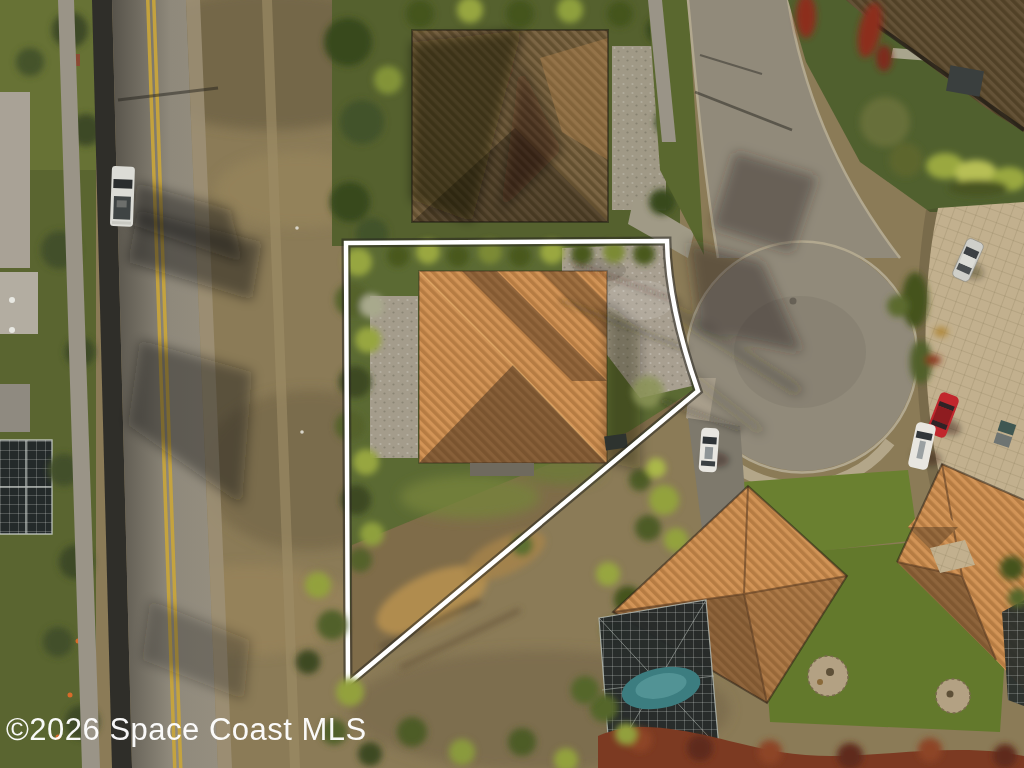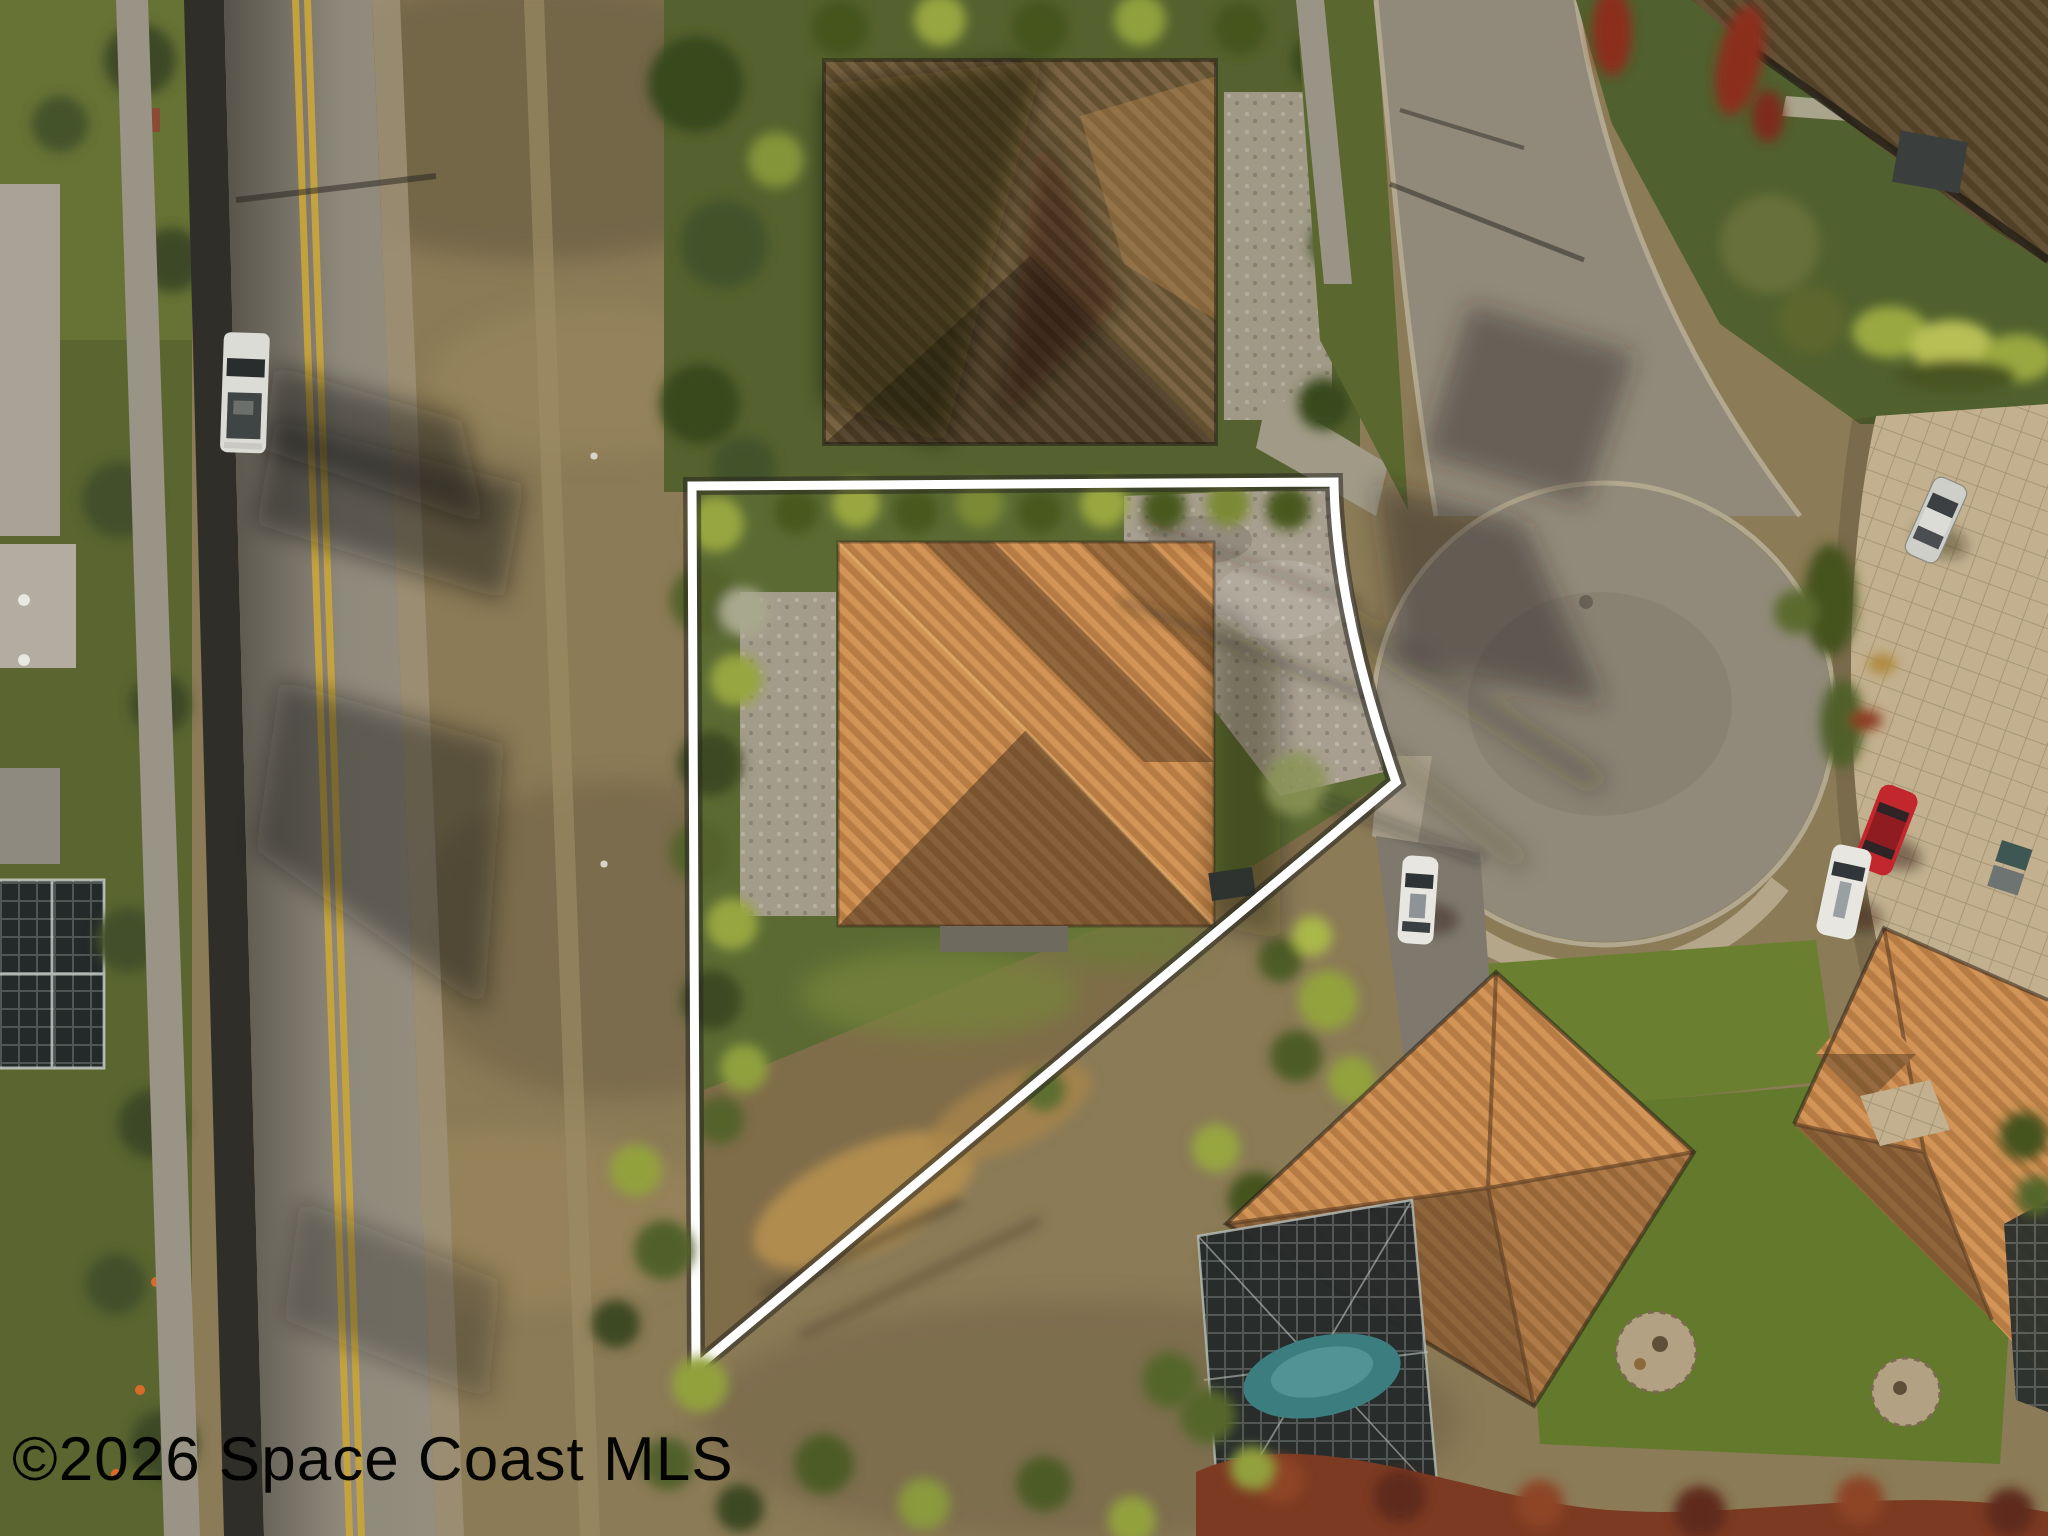--- a/index.html
+++ b/index.html
@@ -1,20 +1,20 @@
 <!DOCTYPE html>
 <html><head>
 <meta charset="utf-8">
 <style>
   html,body{margin:0;padding:0;background:#222;}
   #stage{position:relative;width:1024px;height:768px;overflow:hidden;background:#8b7b57;
          font-family:"Liberation Sans",sans-serif;}
   #stage svg{position:absolute;inset:0;display:block;}
   #watermark{position:absolute;left:6px;top:712px;font-size:31px;font-weight:400;
-             letter-spacing:.5px;color:#000000;opacity:.96;white-space:nowrap;
+             letter-spacing:.5px;color:#ffffff;opacity:.96;white-space:nowrap;
              font-family:"Liberation Sans",sans-serif;}
 </style>
 </head>
 <body>
 
 <div id="stage">
 <svg width="1024" height="768" viewBox="0 0 1024 768">
   <defs>
     <filter id="b3" x="-40%" y="-40%" width="180%" height="180%">
           <feGaussianBlur stdDeviation="3"></feGaussianBlur>

